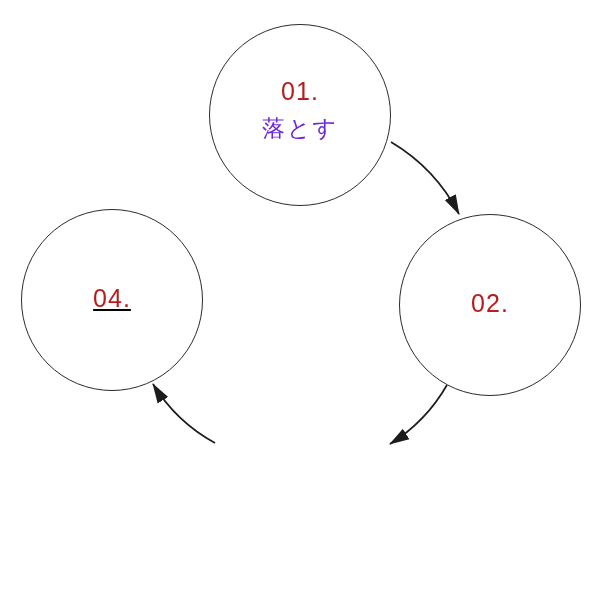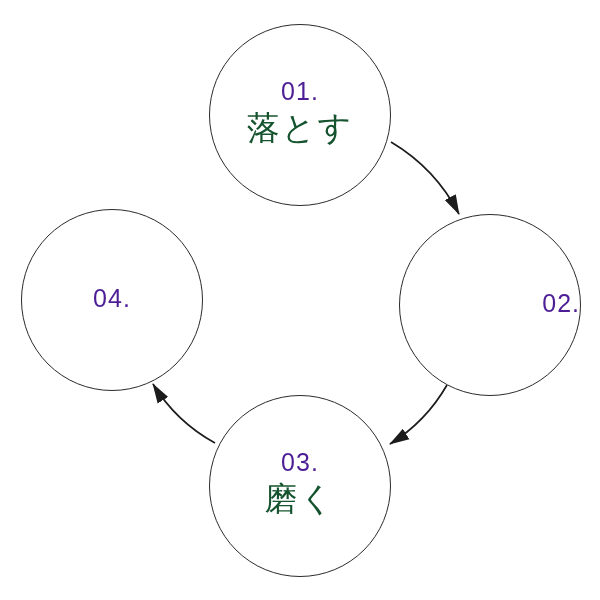--- a/index.html
+++ b/index.html
@@ -31,35 +31,35 @@
     box-sizing: border-box;
     background: #ffffff;
     display: flex;
     flex-direction: column;
     align-items: center;
     justify-content: center;
     text-align: center;
     padding-bottom: 4px;
   }
   .node-1 { left: 209px; top: 24px;  }
-  .node-2 { left: 399px; top: 214px; align-items: flex-end; }
+  .node-2 { left: 399px; top: 214px; }
   .node-3 { left: 209px; top: 395px; }
-  .node-4 { left: 21px;  top: 209px; }
+  .node-4 { left: 21px;  top: 209px; text-decoration: underline; }
   .node .num {
     font-size: 25px;
     font-weight: 400;
     letter-spacing: 1px;
-    color: #4c1d95;
+    color: #b91c1c;
     line-height: 30px;
   }
   .node .label {
-    font-size: 33px;
+    font-size: 23px;
     font-weight: 400;
     letter-spacing: 2px;
-    color: #14532d;
+    color: #6d28d9;
     line-height: 44px;
     white-space: nowrap;
   }
 </style>
 </head>
 <body>
 
 <div class="stage">
 
   <svg class="arrow-layer" viewBox="0 0 600 600" xmlns="http://www.w3.org/2000/svg" aria-hidden="true">
@@ -75,22 +75,18 @@
 
   <div class="node node-1">
     <div class="num">01.</div>
     <div class="label">落とす</div>
   </div>
 
   <div class="node node-2">
     <div class="num">02.</div>
   </div>
 
-  <div class="node node-3">
-    <div class="num">03.</div>
-    <div class="label">磨く</div>
-  </div>
 
   <div class="node node-4">
     <div class="num">04.</div>
   </div>
 
 </div>
 
 </body></html>

